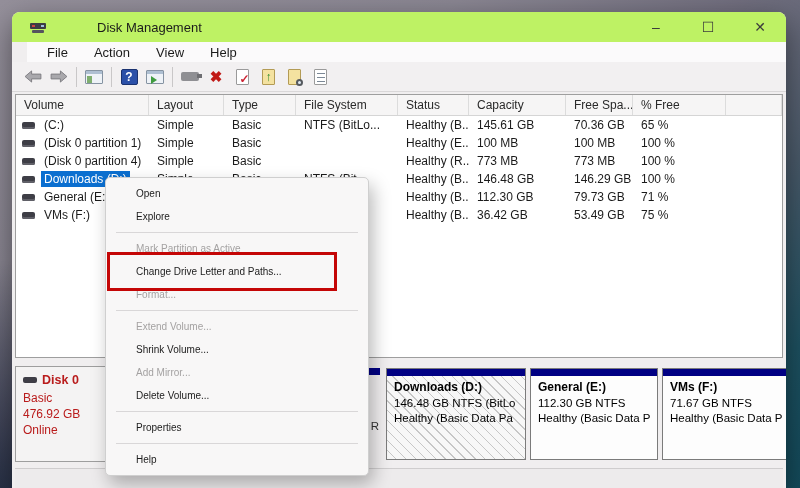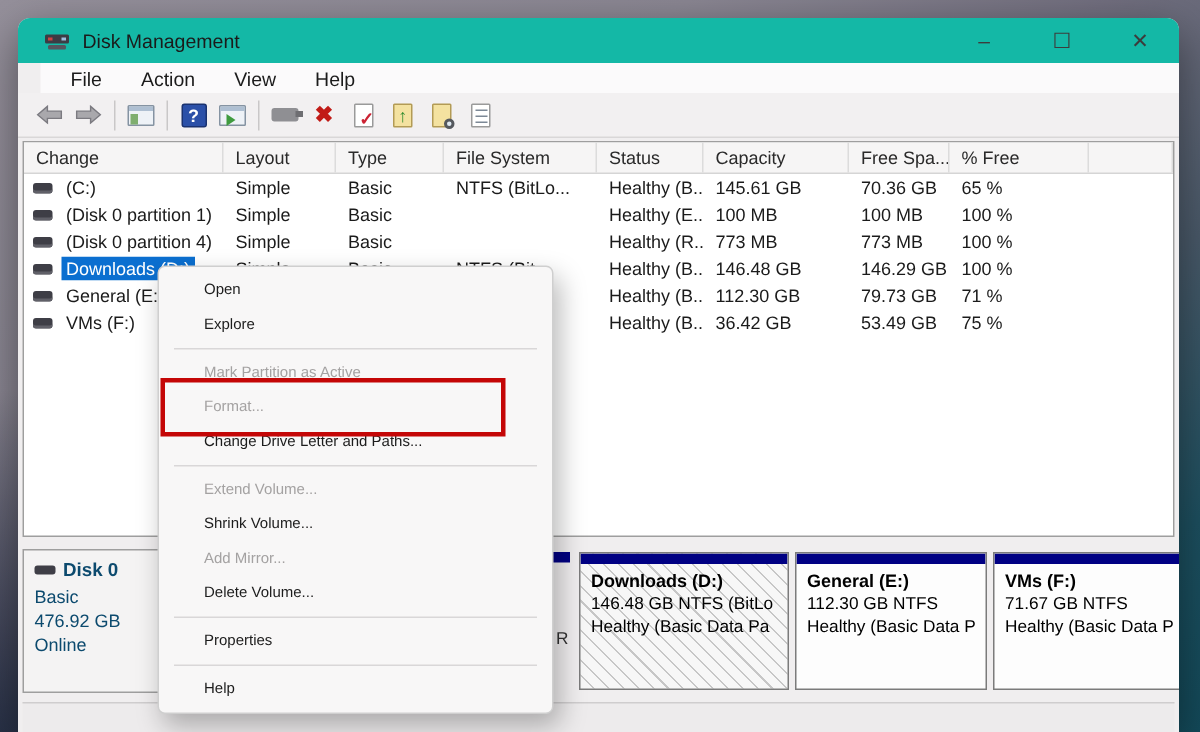--- a/index.html
+++ b/index.html
@@ -11,21 +11,21 @@
       linear-gradient(150deg, #95909b 0%, #8a8692 28%, #716e7e 45%, #4a5a6a 65%, #1d5060 85%, #134a5a 100%);
     position:relative;
   }
   .window {
     position:absolute; left:12px; top:12px; width:774px; height:476px;
     background:#f0eeef; border-radius:8px 8px 0 0;
     box-shadow:0 10px 30px rgba(0,0,0,.45);
     overflow:hidden;
   }
   
-  .titlebar { height:30px; background:#14b8a6; display:flex; align-items:center; padding:0 0 0 18px; }
+  .titlebar { height:30px; background:#bef264; display:flex; align-items:center; padding:0 0 0 18px;gap:42px; }
   .app-icon { width:16px; height:13px; position:relative; margin-right:9px; }
   .app-icon .tray { position:absolute; left:0; top:2px; width:16px; height:6px; background:#3c3c44; border-radius:1px; }
   .app-icon .tray2 { position:absolute; left:2px; top:9px; width:12px; height:3px; background:#55555e; border-radius:1px; }
   .app-icon .led { position:absolute; left:2px; top:4px; width:3px; height:2px; background:#cf4343; }
   .app-icon .led2 { position:absolute; left:11px; top:4px; width:3px; height:2px; background:#9fc0e0; }
   .title-text { font-size:13px; color:#1b1b1b; }
   .win-controls { margin-left:auto; display:flex; align-items:center; height:100%; }
   .win-btn { width:52px; height:100%; display:flex; align-items:center; justify-content:center; font-size:14px; color:#3c3c3c; cursor:default; }
   
   .menubar { height:20px; background:#fbfafb; display:flex; align-items:center; padding-left:20px; gap:26px;margin-left:15px; }
@@ -56,21 +56,21 @@
   .lheader .cell { height:100%; display:flex; align-items:center; border-right:1px solid #dcdcdc; padding-left:8px; color:#2a2a2a; }
   .cell { padding-left:8px; white-space:nowrap; overflow:hidden; }
   .c0{width:133px;} .c1{width:75px;} .c2{width:72px;} .c3{width:102px;}
   .c4{width:71px;} .c5{width:97px;} .c6{width:67px;} .c7{width:93px;} .c8{flex:1;}
   .c0.data { display:flex; align-items:center; padding-left:4px; }
   .drive-ico { width:13px; height:7px; background:#3e3e46; border-radius:2px; margin:0 6px 0 2px; flex:none; box-shadow:inset 0 -2px 0 #606068; }
   .vname { padding:1px 3px; }
   .vname.selected { background:#0b6fd0; color:#fff; }
   
   .disk-row { position:absolute; left:3px; right:3px; top:354px; height:96px; display:flex; }
-  .disk-label { width:92px; border:1px solid #9e9e9e; background:#f4f3f3; padding:6px 0 0 7px; font-size:12px; color:#0c4a6e; }
+  .disk-label { width:92px; border:1px solid #9e9e9e; background:#f4f3f3; padding:6px 0 0 7px; font-size:12px; color:#b91c1c; }
   .disk-label .dl-title { display:flex; align-items:center; gap:5px; font-weight:bold; font-size:12.5px; margin-bottom:4px; }
   .disk-label .mini-drive { width:14px; height:6px; background:#3e3e46; border-radius:2px; }
   .disk-label div.line { margin-top:2px; }
   .part-area { position:relative; flex:1; margin-left:2px; }
   .pblock { position:absolute; top:2px; height:92px; background:#fdfdfd; border:1px solid #7b7b7b; padding:11px 0 0 7px; overflow:hidden; }
   .pblock .strip { position:absolute; left:0; top:0; right:0; height:7px; background:#000083; }
   .pblock .pname { font-weight:bold; font-size:12px; white-space:nowrap; }
   .pblock .pline { font-size:11.5px; margin-top:3px; white-space:nowrap; }
   .pblock.hatch { background:
       repeating-linear-gradient(45deg, rgba(255,255,255,0) 0 6px, rgba(120,120,120,.38) 6px 7px), #f7f7f7; }
@@ -157,21 +157,21 @@
           <span class="mag"></span>
         </span>
       </div>
     <div class="tbtn">
         <span class="doc list"></span>
       </div>
   </div>
 
   <div class="list-panel">
     <div class="lrow lheader">
-      <div class="cell c0">Change</div>
+      <div class="cell c0">Volume</div>
       <div class="cell c1">Layout</div>
       <div class="cell c2">Type</div>
       <div class="cell c3">File System</div>
       <div class="cell c4">Status</div>
       <div class="cell c5">Capacity</div>
       <div class="cell c6">Free Spa...</div>
       <div class="cell c7">% Free</div>
       <div class="cell c8"></div>
     </div>
 
@@ -292,22 +292,22 @@
   </div>
 
   <div class="bottom-strip"></div>
 </div>
 
 <div class="ctx-menu">
   <div class="ctx-item">Open</div>
   <div class="ctx-item">Explore</div>
   <div class="ctx-sep"></div>
   <div class="ctx-item disabled">Mark Partition as Active</div>
+  <div class="ctx-item">Change Drive Letter and Paths...</div>
   <div class="ctx-item disabled">Format...</div>
-  <div class="ctx-item">Change Drive Letter and Paths...</div>
   <div class="ctx-sep"></div>
   <div class="ctx-item disabled">Extend Volume...</div>
   <div class="ctx-item">Shrink Volume...</div>
   <div class="ctx-item disabled">Add Mirror...</div>
   <div class="ctx-item">Delete Volume...</div>
   <div class="ctx-sep"></div>
   <div class="ctx-item">Properties</div>
   <div class="ctx-sep"></div>
   <div class="ctx-item">Help</div>
 </div>

